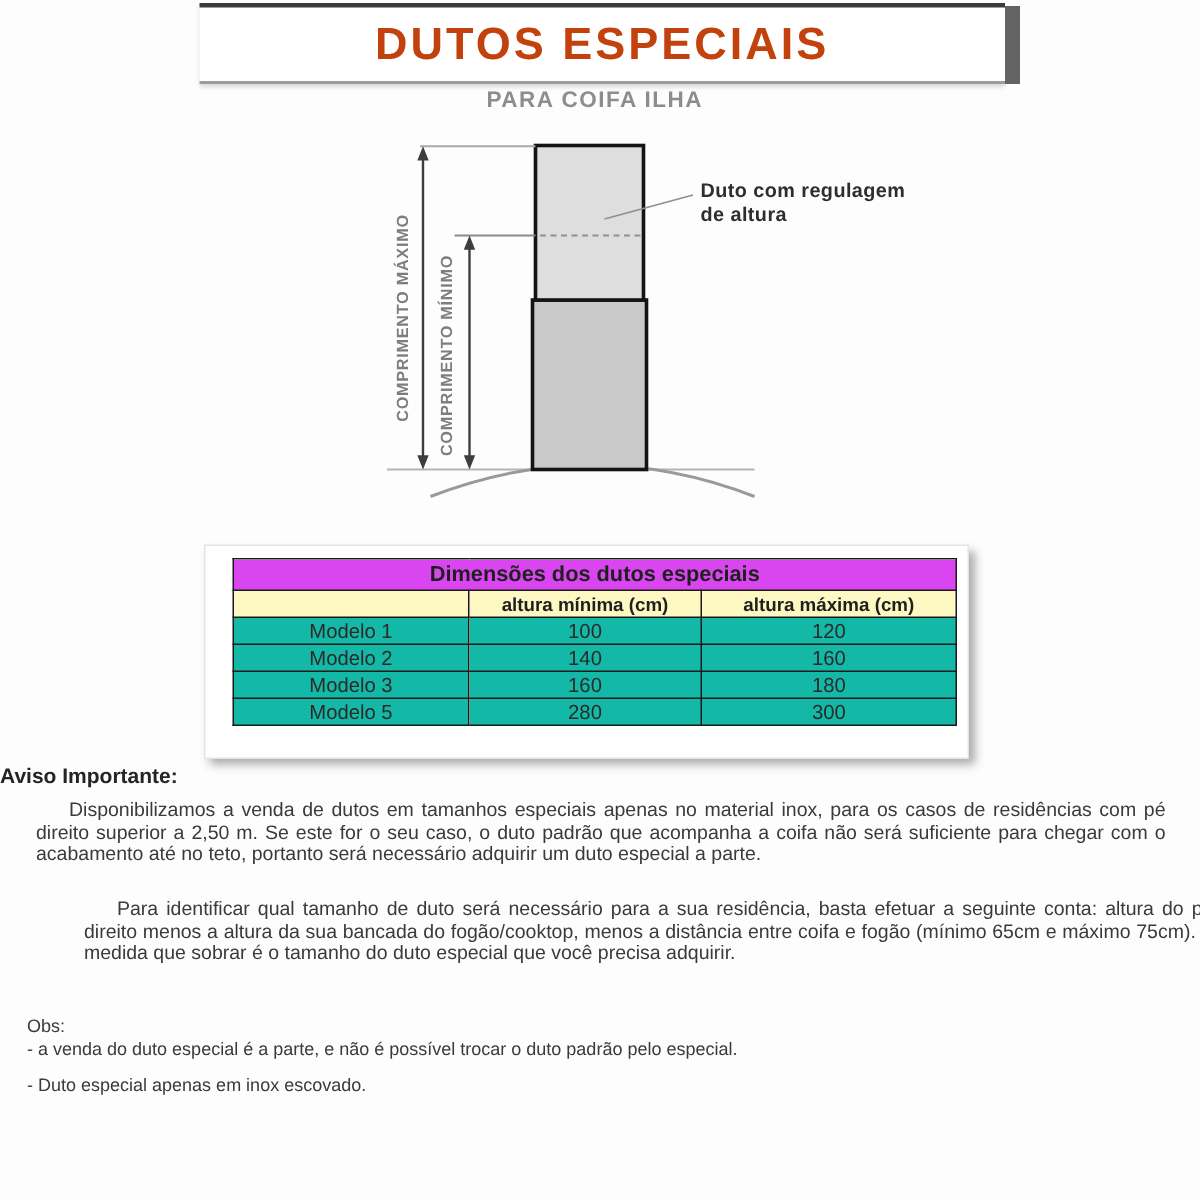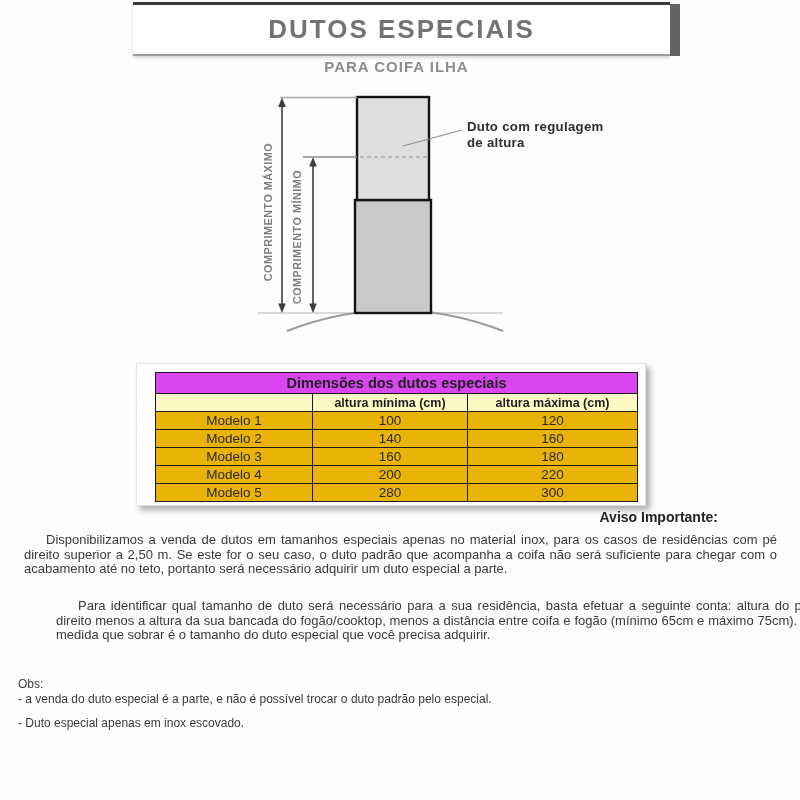--- a/index.html
+++ b/index.html
@@ -20,21 +20,21 @@
     border-top:3px solid #3a3a3a;
     border-bottom:2px solid #9c9c9c;
     display:flex;align-items:center;justify-content:center;
     box-shadow:0 2px 3px rgba(0,0,0,0.15);
   }
   .title-box .edge-bar{
     position:absolute;right:-10px;top:-1px;width:10px;height:52px;
     background:#636363;
   }
   .title-text{
-    font-size:26px;font-weight:bold;letter-spacing:2px;color:#737373;
+    font-size:30px;font-weight:bold;letter-spacing:2px;color:#c2410c;
   }
   .subtitle{
     position:absolute;left:133px;top:58px;width:527px;
     text-align:center;font-size:15px;font-weight:bold;
     letter-spacing:1px;color:#8d8d8d;
   }
 
   
   .diagram{position:absolute;left:250px;top:93px;width:400px;height:255px;}
   .diagram svg{display:block;}
@@ -54,28 +54,28 @@
   }
   table.dims th,table.dims td{
     border:1.5px solid #1a1a1a;text-align:center;
     padding:0;overflow:hidden;white-space:nowrap;
   }
   .tbl-title{
     background:#d946ef;font-size:14.5px;font-weight:bold;color:#1f1f1f;
     height:20px;
   }
   .tbl-colhead{font-size:12.5px;font-weight:bold;color:#1f1f1f;height:17px;background:#fef9c3;}
-  table.dims td{font-size:13.5px;color:#2a2a2a;height:17px;background:#eab308;}
+  table.dims td{font-size:13.5px;color:#2a2a2a;height:17px;background:#14b8a6;}
   .col-model{width:157px;}
   .col-min{width:155px;}
   .col-max{width:170px;}
 
   
   .notice-heading{
-    position:absolute;left:0;top:509px;width:718px;text-align:right;
+    position:absolute;left:0;top:509px;width:718px;text-align:left;
     font-size:14px;font-weight:bold;color:#242424;
   }
   .body-par{
     position:absolute;left:24px;width:753px;
     font-size:13px;line-height:14.6px;color:#3a3a3a;
     text-align:justify;text-indent:22px;
   }
   .p1{top:533px;}
   .p2{top:599px;margin-left:32px;}
   .obs-block{
@@ -153,25 +153,20 @@
         <td>Modelo 2</td>
         <td>140</td>
         <td>160</td>
       </tr>
       <tr>
         <td>Modelo 3</td>
         <td>160</td>
         <td>180</td>
       </tr>
       <tr>
-        <td>Modelo 4</td>
-        <td>200</td>
-        <td>220</td>
-      </tr>
-      <tr>
         <td>Modelo 5</td>
         <td>280</td>
         <td>300</td>
       </tr>
     </tbody>
       </table>
   </div>
 
   <div class="notice-heading">Aviso Importante:</div>
   <div class="body-par p1">Disponibilizamos a venda de dutos em tamanhos especiais apenas no material inox, para os casos de residências com pé direito superior a 2,50 m. Se este for o seu caso, o duto padrão que acompanha a coifa não será suficiente para chegar com o acabamento até no teto, portanto será necessário adquirir um duto especial a parte.</div>

